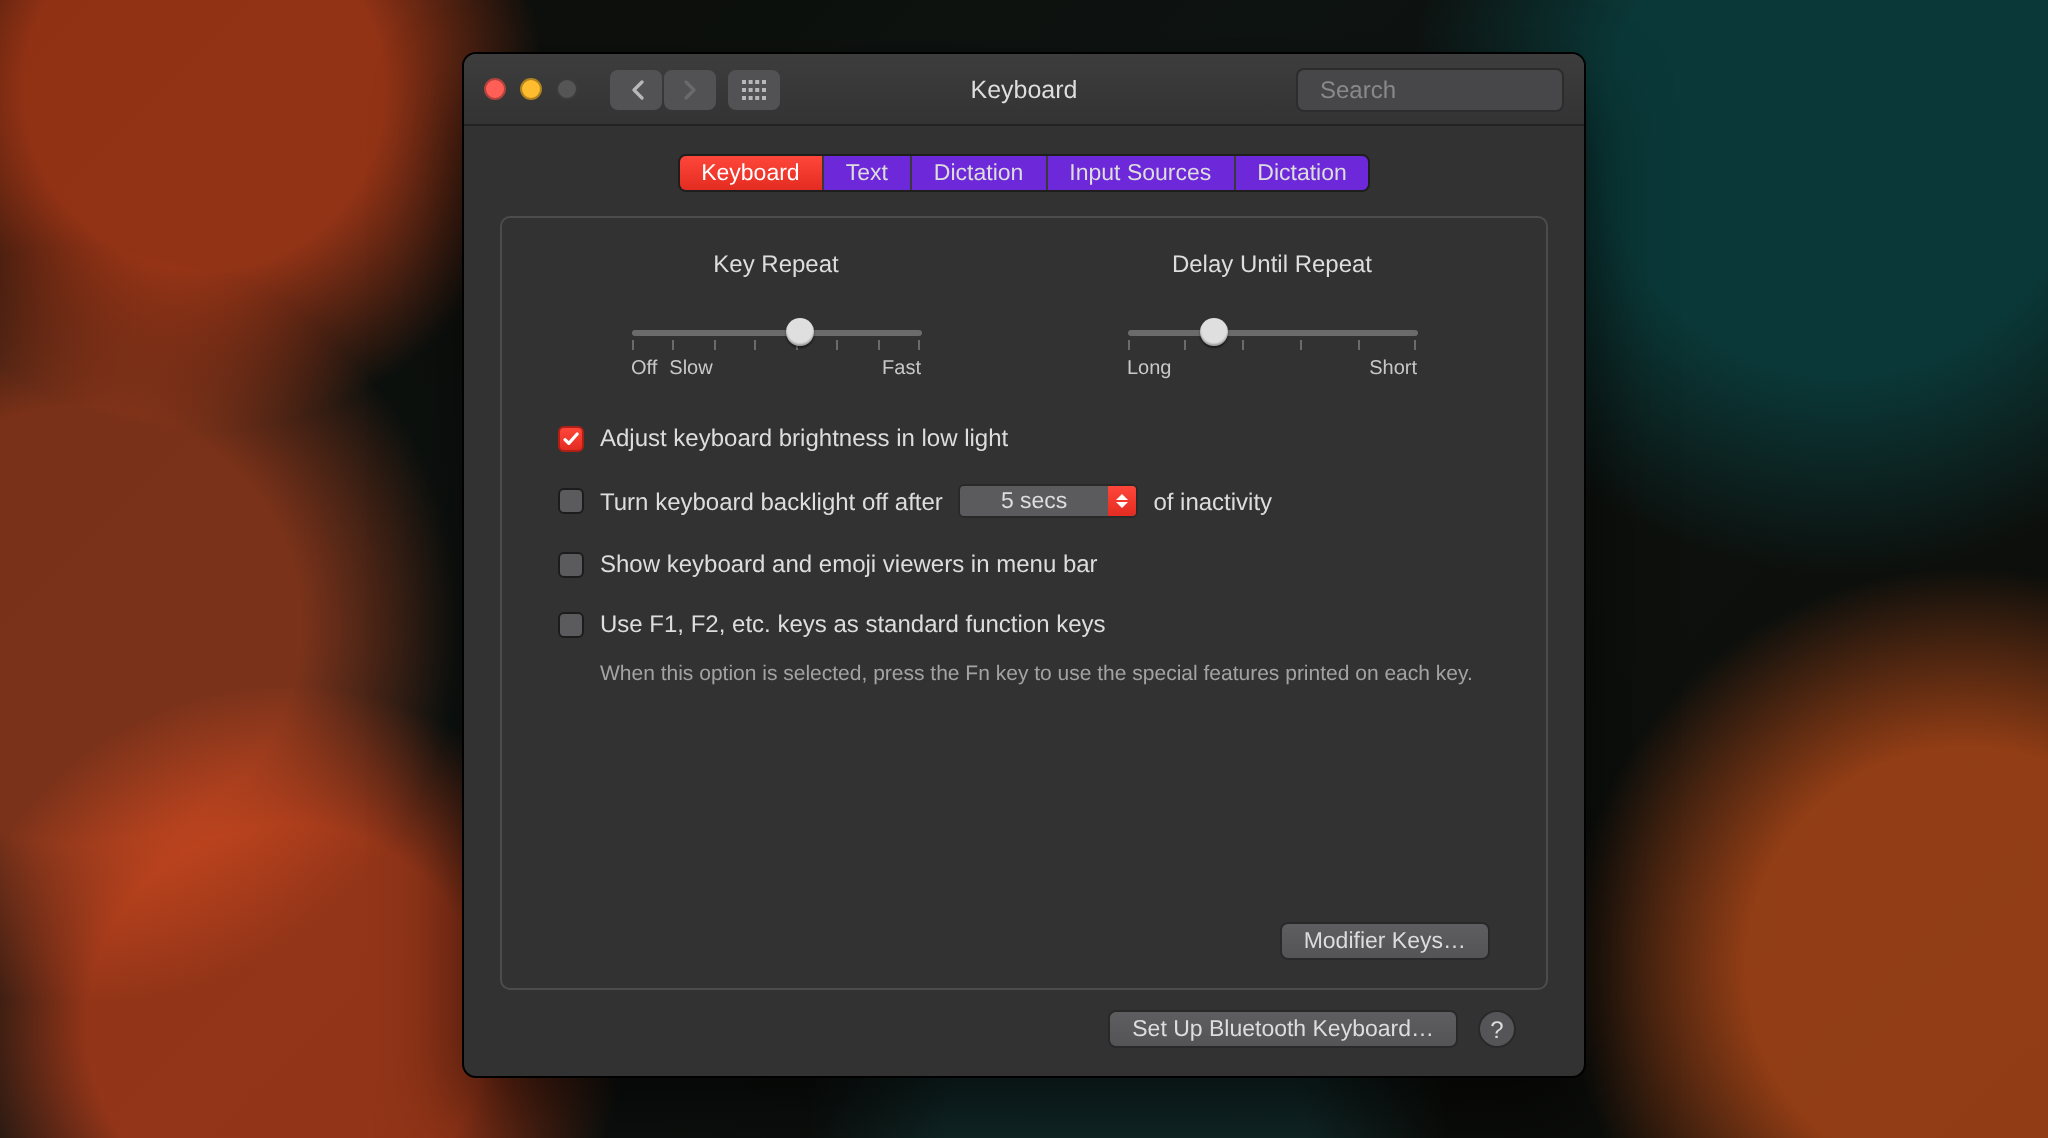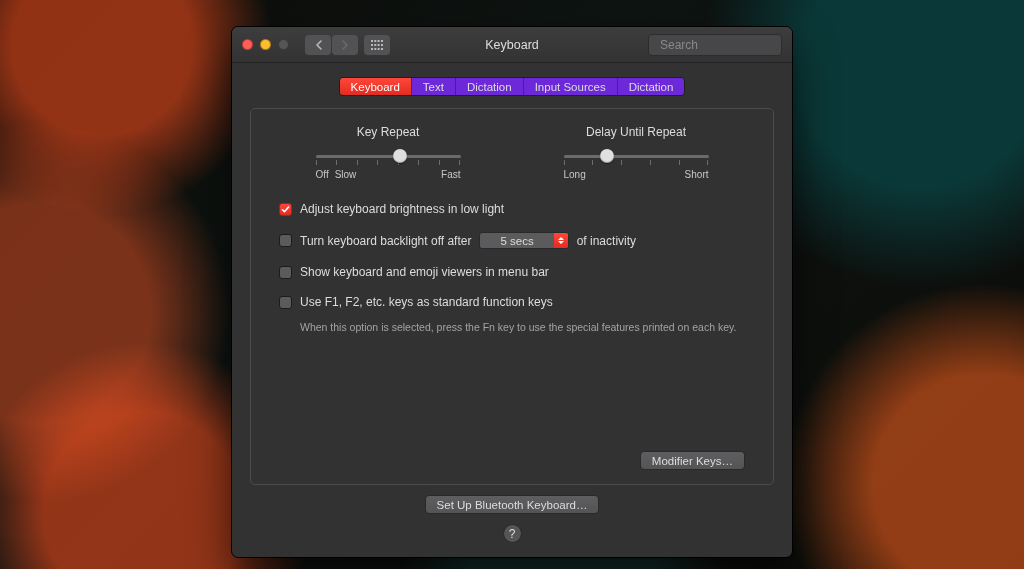--- a/index.html
+++ b/index.html
@@ -53,21 +53,21 @@
   .seg { display: flex; border-radius: 4px; overflow: hidden; border: 1px solid #1f1e1f; height: 19px; }
   .seg .t {
     padding: 0 11px; font-size: 11.5px; color: #ddd; background: #6d28d9;
     display: flex; align-items: center; border-right: 1px solid #3a393a; cursor: default;
   }
   .seg .t:last-child { border-right: none; }
   .seg .t.active { background: linear-gradient(#ff463a,#e32c21); color: #fff; }
   .panel { border: 1px solid #4d4c4d; border-radius: 5px; margin-top: 12px; padding: 16px 28px 14px 28px; background: #333233; }
   .sliders { display: flex; justify-content: space-between; gap: 30px; }
   .slgroup { flex: 1; display: flex; flex-direction: column; align-items: center; }
-  .sllabel { font-size: 12px; color: #ddd; margin-bottom: 10px; }
+  .sllabel { font-size: 12px; color: #ddd; margin-bottom: 20px; }
   .track-wrap { width: 145px; }
   .track {
     position: relative; height: 3px; background: #6c6b6c; border-radius: 2px; margin-top: 6px;
   }
   .ticks { display: flex; justify-content: space-between; padding-top: 2px; }
   .tick { width: 1px; height: 5px; background: #6c6b6c; }
   .thumb {
     position: absolute; top: -6px; width: 14px; height: 14px; background: #e0dfe0;
     border-radius: 50%; transform: translateX(-50%);
     box-shadow: inset 0 -1px 1px rgba(0,0,0,0.3), 0 1px 1px rgba(0,0,0,0.5);
@@ -101,21 +101,20 @@
   .spacer { height: 118px; }
   .panel-bottom { display: flex; justify-content: flex-end; }
   .btn {
     height: 19px; padding: 0 11px; font-size: 11.5px; color: #ddd;
     background: linear-gradient(#5e5d5f,#545355); border: 1px solid #2a292a; border-radius: 4px;
     display: inline-flex; align-items: center;
   }
   .footer {
     display: flex; justify-content: flex-end; align-items: center; gap: 10px;
     padding: 10px 16px 14px 16px;
-    flex-direction: column;
   }
   .help {
     width: 19px; height: 19px; border-radius: 50%; background: #555456;
     border: 1px solid #2a292a; color: #ddd; font-size: 12px;
     display: flex; align-items: center; justify-content: center;
   }
   svg { display: block; }
 </style>
 </head>
 <body>

